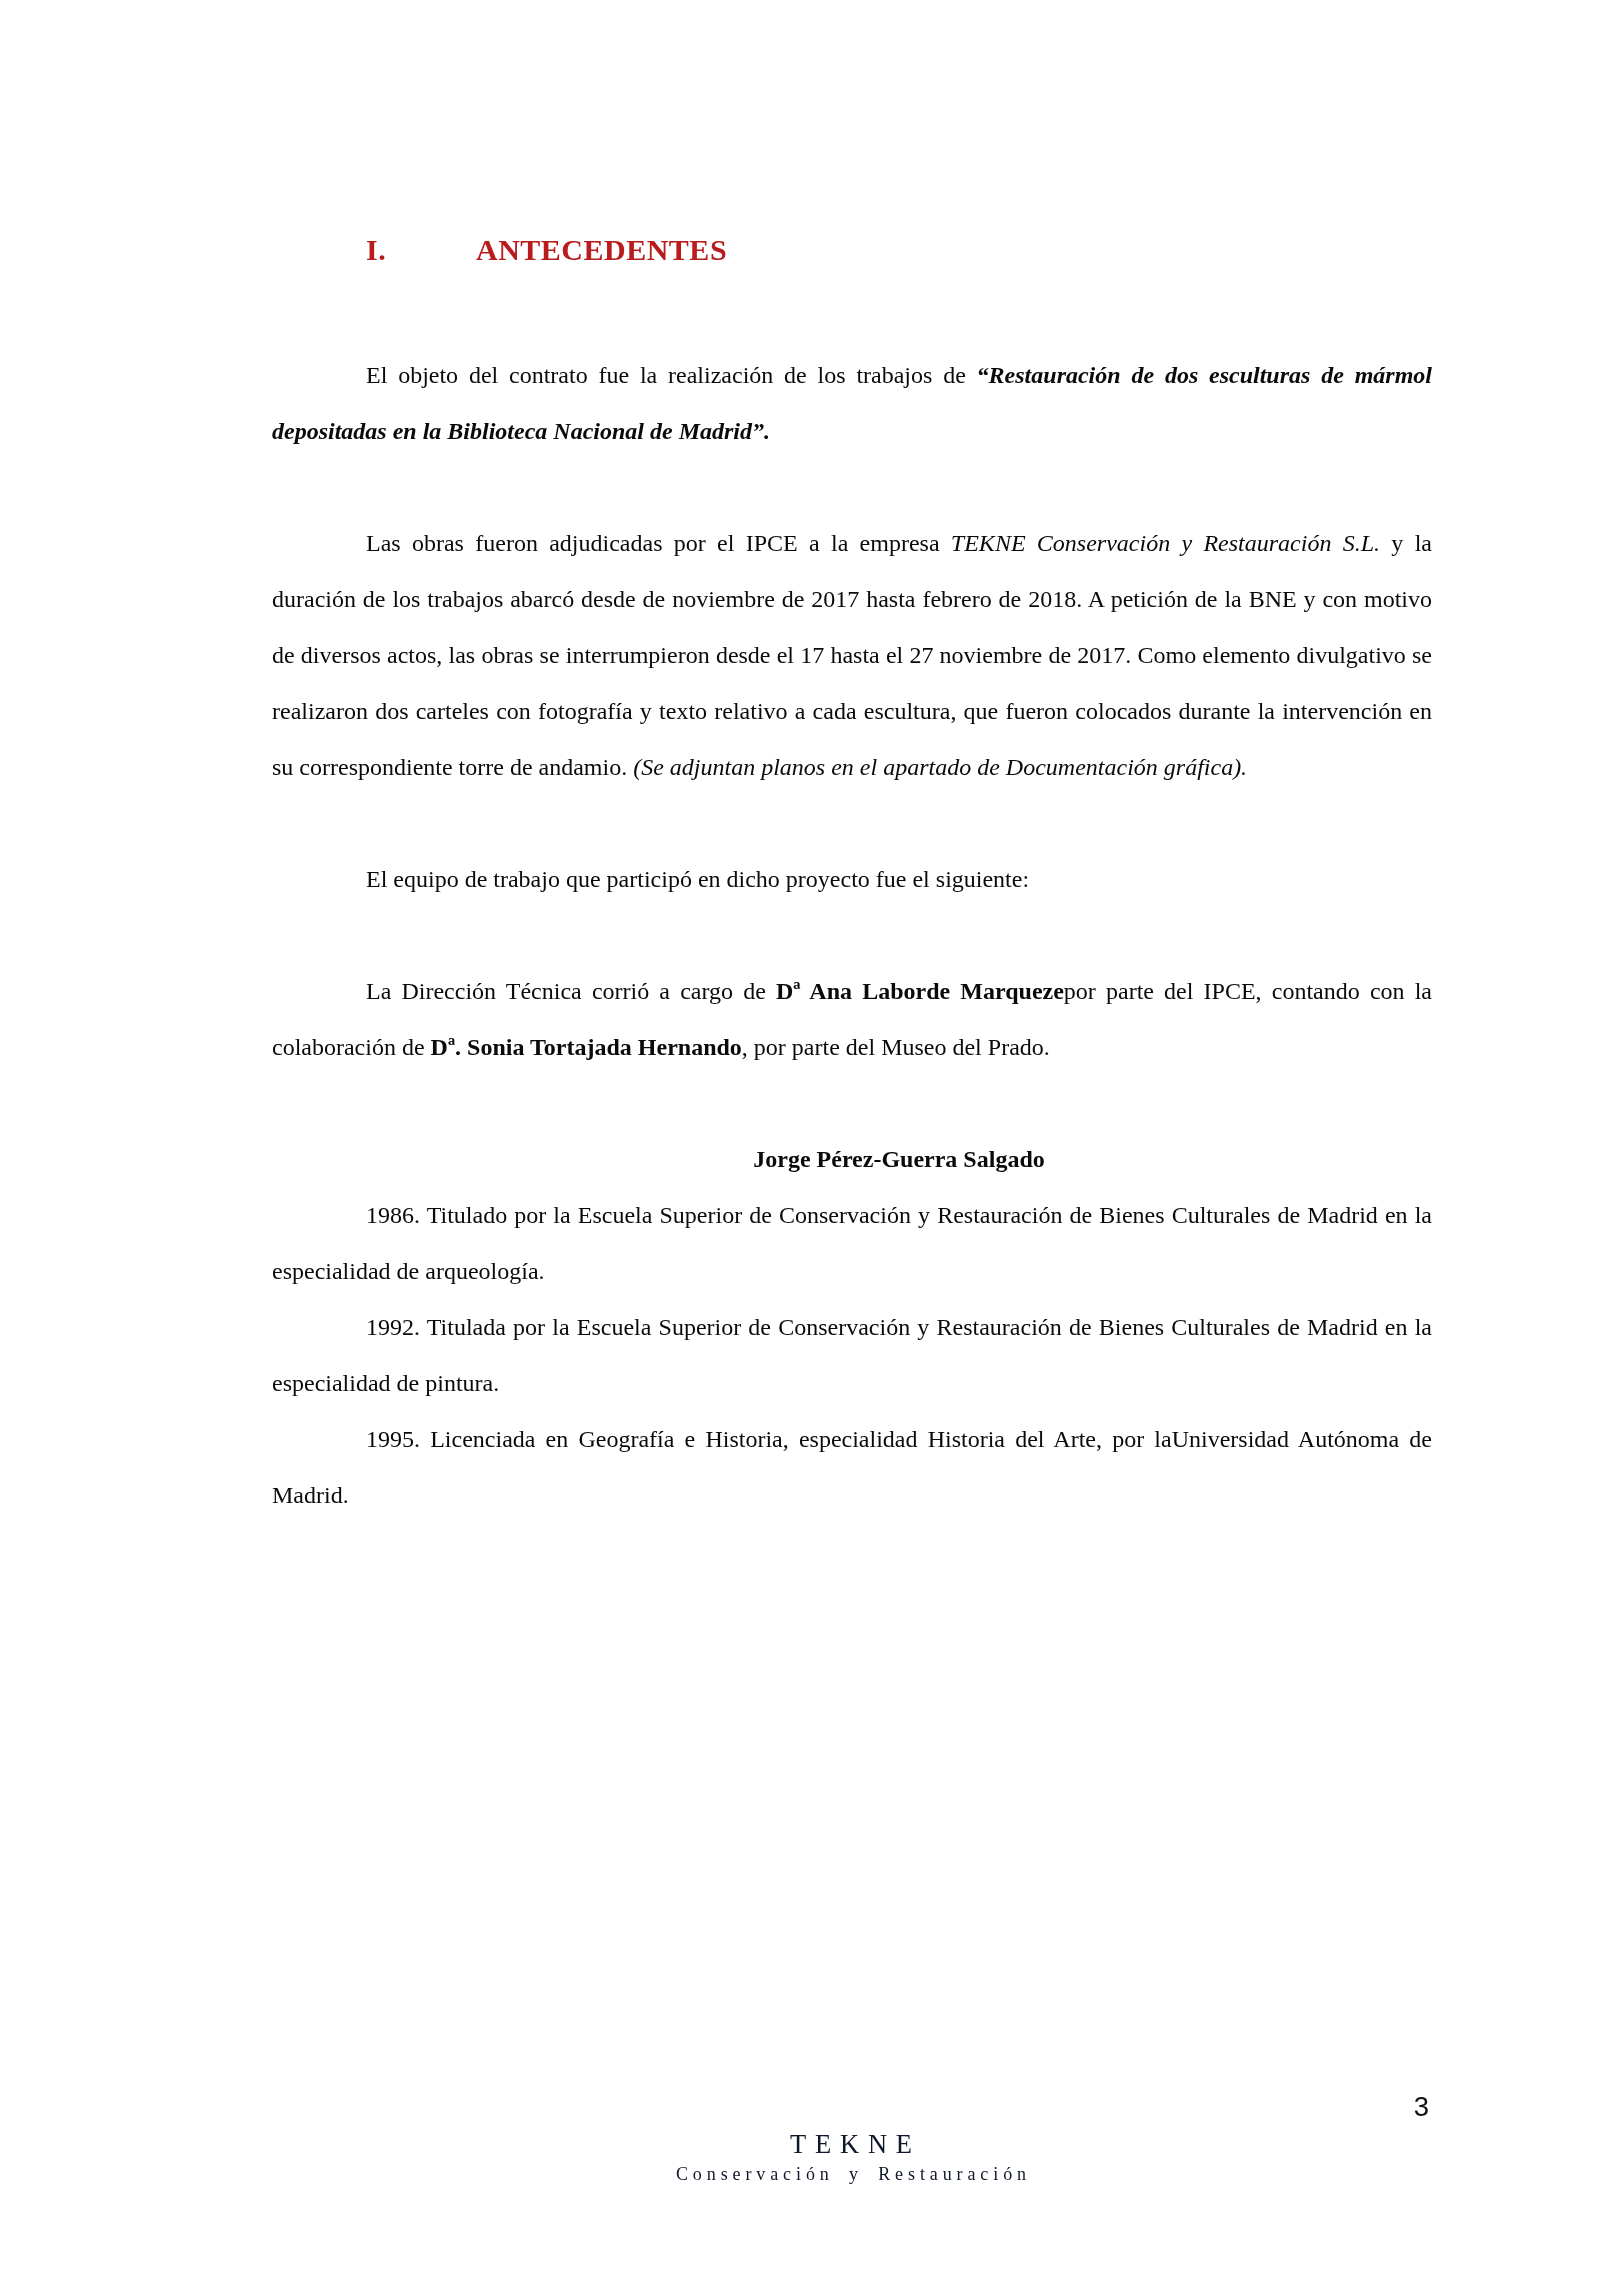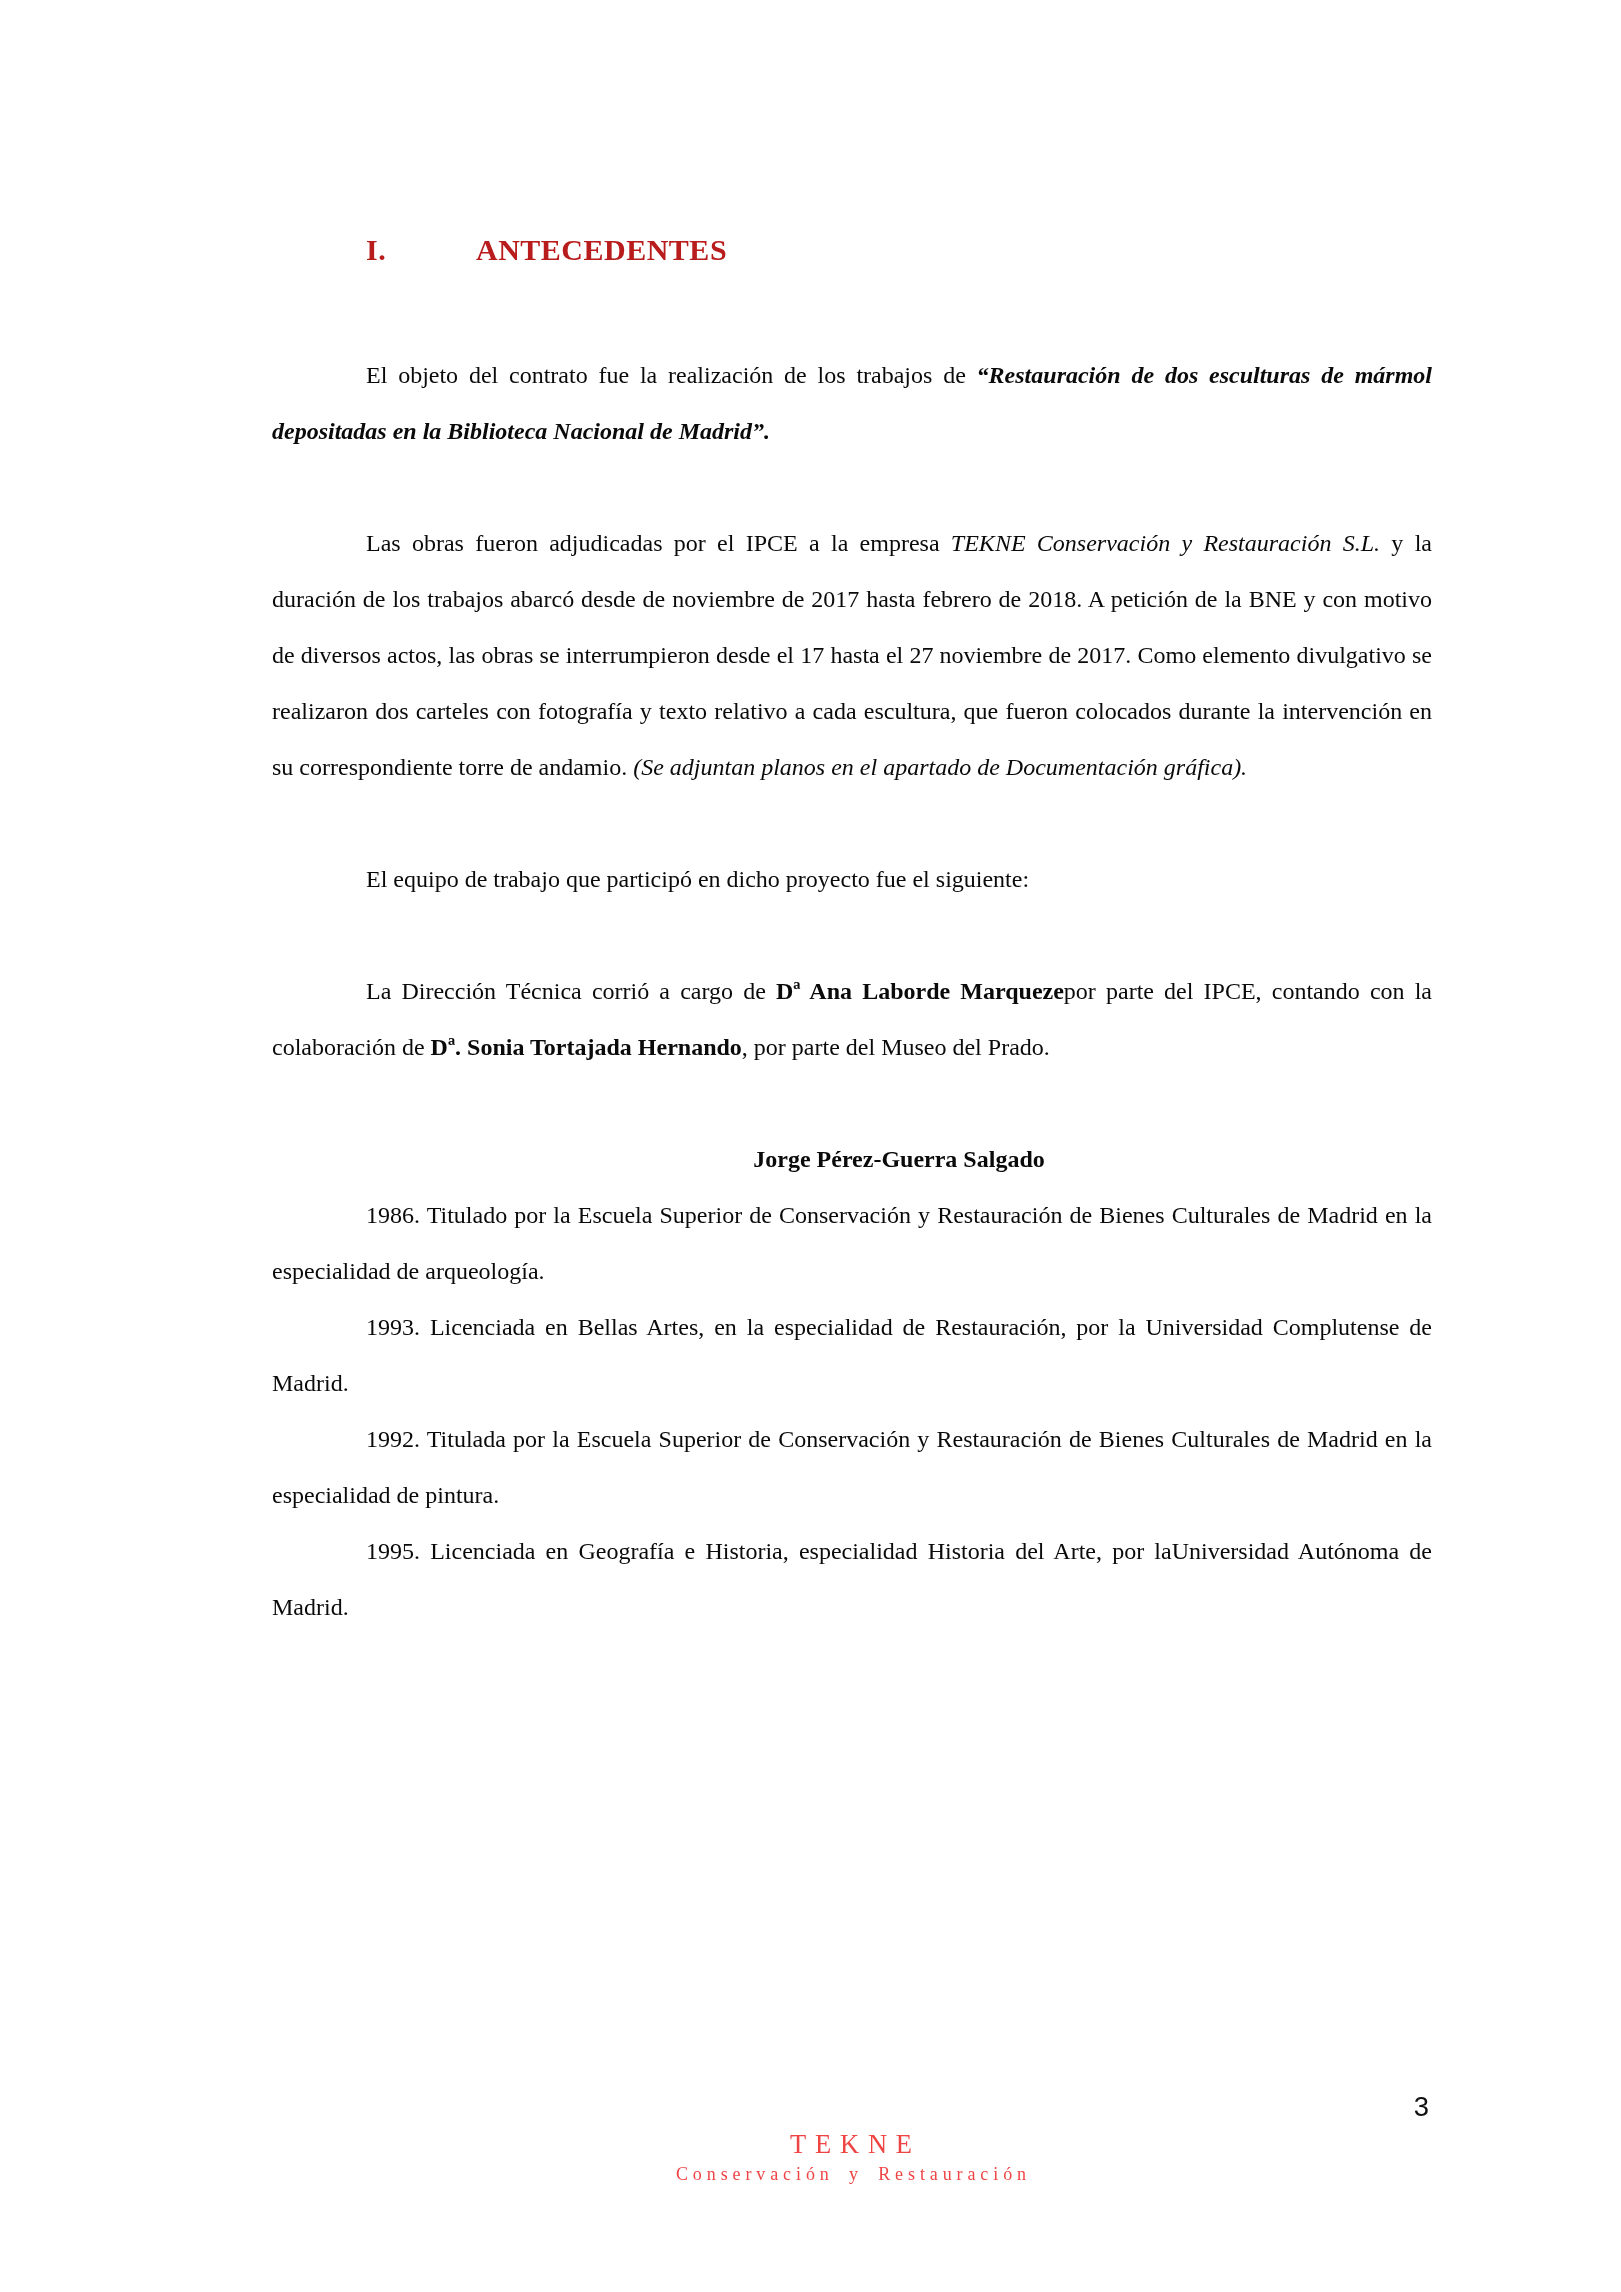--- a/index.html
+++ b/index.html
@@ -57,21 +57,21 @@
     font-size: 27.4px;
     line-height: 33px;
     color: #111111;
   }
   .footer-logo {
     position: absolute;
     left: 459px;
     width: 784px;
     top: 2129px;
     text-align: center;
-    color: #ef4444;
+    color: #0f172a;
     font-family: "Liberation Serif", "DejaVu Serif", serif;
   }
   .logo-line1 {
     font-size: 26.5px;
     line-height: 31px;
     letter-spacing: 8.8px;
     padding-left: 8.8px; 
   }
   .logo-line2 {
     font-size: 18px;
@@ -94,21 +94,20 @@
 
     <p class="para gap"><span> Las obras fueron adjudicadas por el IPCE a la empresa </span><span class="i">TEKNE Conservación y Restauración S.L.</span><span> y la duración de los trabajos abarcó desde de noviembre de 2017 hasta febrero de 2018. A petición de la BNE y con motivo de diversos actos, las obras se interrumpieron desde el 17 hasta el 27 noviembre de 2017. Como elemento divulgativo se realizaron dos carteles con fotografía y texto relativo a cada escultura, que fueron colocados durante la intervención en su correspondiente torre de andamio. </span><span class="i">(Se adjuntan planos en el apartado de Documentación gráfica).</span></p>
 
     <p class="para gap"><span>El equipo de trabajo que participó en dicho proyecto fue el siguiente:</span></p>
 
     <p class="para gap"><span>La Dirección Técnica corrió a cargo de </span><span class="b">Dª Ana Laborde Marqueze</span><span>por parte del IPCE, contando con la colaboración de </span><span class="b">Dª. Sonia Tortajada Hernando</span><span>, por parte del Museo del Prado.</span></p>
 
     <p class="para name gap"><span>Jorge Pérez-Guerra Salgado</span></p>
     <p class="para"><span>1986. Titulado por la Escuela Superior de Conservación y Restauración de Bienes Culturales de Madrid en la especialidad de arqueología.</span></p>
 
-    <p class="para"><span>1993. Licenciada en Bellas Artes, en la especialidad de Restauración, por la Universidad Complutense de Madrid.</span></p>
     <p class="para"><span>1992. Titulada por la Escuela Superior de Conservación y Restauración de Bienes Culturales de Madrid en la especialidad de pintura.</span></p>
 
     <p class="para"><span>1995. Licenciada en Geografía e Historia, especialidad Historia del Arte, por laUniversidad Autónoma de Madrid.</span></p>
 
   </div>
 
   <div class="page-number">3</div>
 
   <div class="footer-logo">
     <div class="logo-line1">TEKNE</div>

